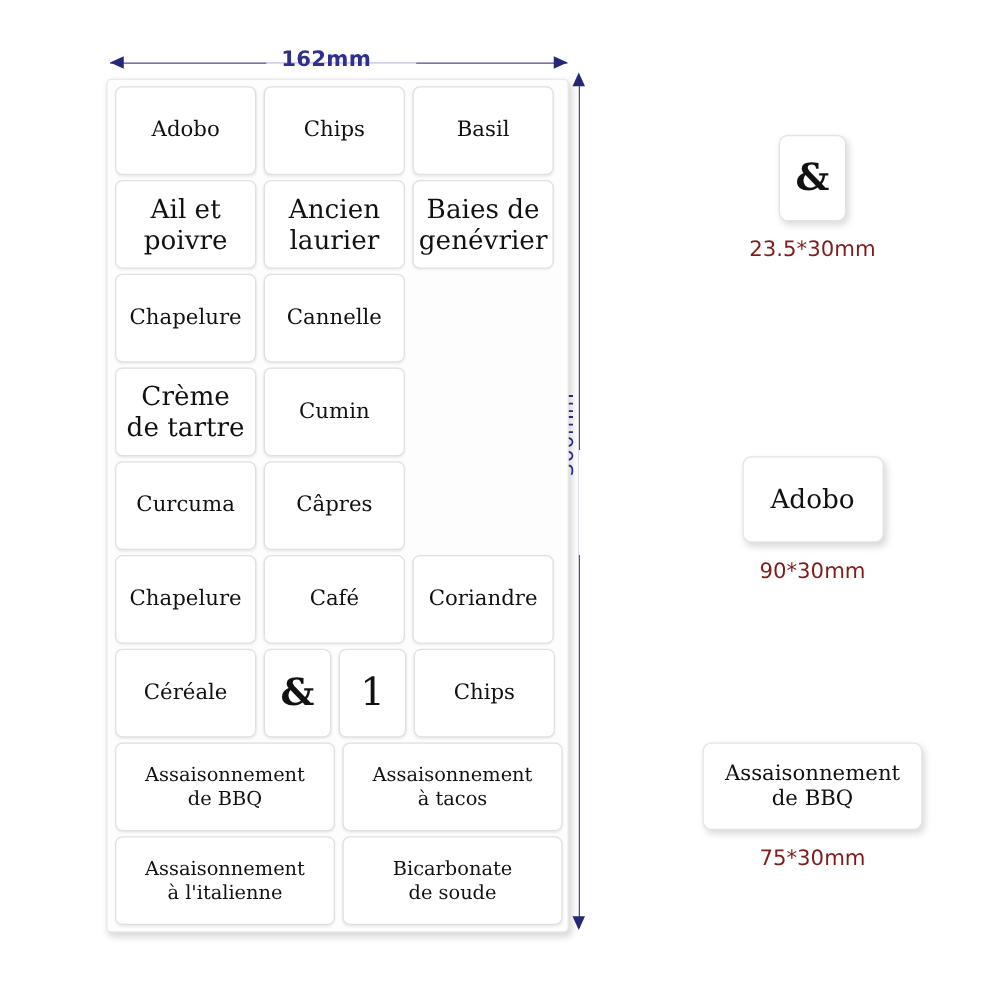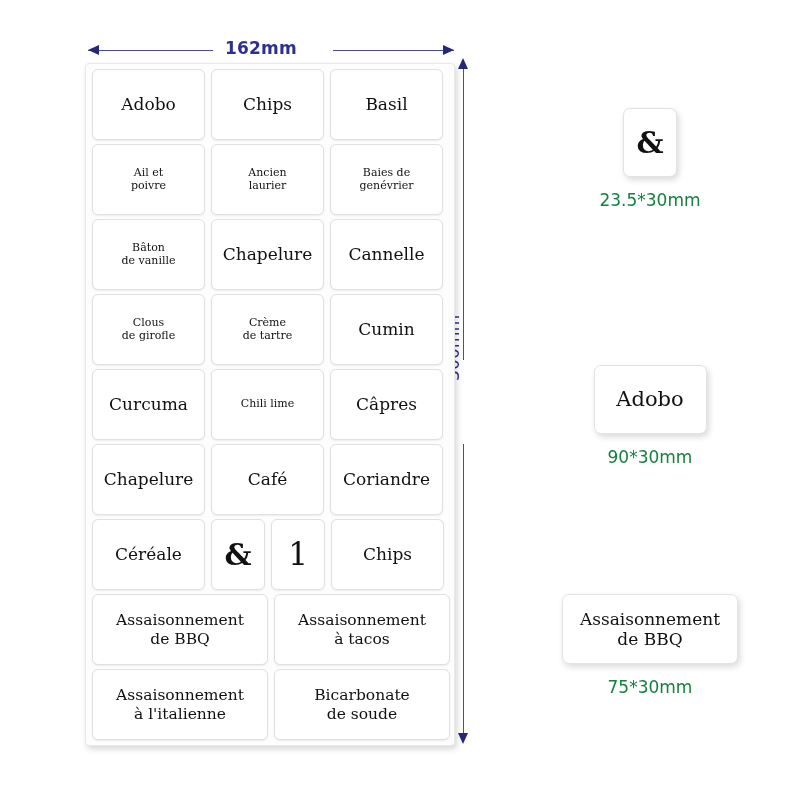--- a/index.html
+++ b/index.html
@@ -144,21 +144,21 @@
   .label-cell.sym {
     font-size: 30px;
     font-family: "DejaVu Serif", "Liberation Serif", serif;
     font-weight: 700;
   }
   .label-cell.num {
     font-size: 31px;
     font-weight: 400;
   }
   .label-cell.small-txt { font-size: 15.5px; }
-  .label-cell.tiny-txt  { font-size: 11px; }
+  .label-cell.tiny-txt  { font-size: 21px; }
 
   
   .sample {
     position: absolute;
     display: flex;
     flex-direction: column;
     align-items: center;
   }
   .sample-label {
     background: #ffffff;
@@ -169,21 +169,21 @@
     align-items: center;
     justify-content: center;
     text-align: center;
     color: #111111;
     font-family: "DejaVu Serif", "Liberation Serif", serif;
     box-sizing: border-box;
     line-height: 1.2;
   }
   .sample-size {
     margin-top: 13px;
-    color: #15803d;
+    color: #7f1d1d;
     font-family: "DejaVu Sans", sans-serif;
     font-size: 17px;
     white-space: nowrap;
   }
 
   #sample-ampersand { left: 585px; top: 108px; width: 130px; }
   #sample-ampersand .sample-label {
     width: 54px; height: 69px; font-size: 30px; font-weight: 700;
   }
 
@@ -219,32 +219,29 @@
       <div class="label-cell w-std">Adobo</div>
       <div class="label-cell w-std">Chips</div>
       <div class="label-cell w-std">Basil</div>
     </div>
     <div class="sheet-row">
       <div class="label-cell w-std tiny-txt">Ail et<br>poivre</div>
       <div class="label-cell w-std tiny-txt">Ancien<br>laurier</div>
       <div class="label-cell w-std tiny-txt">Baies de<br>genévrier</div>
     </div>
     <div class="sheet-row">
-      <div class="label-cell w-std tiny-txt">Bâton<br>de vanille</div>
       <div class="label-cell w-std">Chapelure</div>
       <div class="label-cell w-std">Cannelle</div>
     </div>
     <div class="sheet-row">
-      <div class="label-cell w-std tiny-txt">Clous<br>de girofle</div>
       <div class="label-cell w-std tiny-txt">Crème<br>de tartre</div>
       <div class="label-cell w-std">Cumin</div>
     </div>
     <div class="sheet-row">
       <div class="label-cell w-std">Curcuma</div>
-      <div class="label-cell w-std tiny-txt">Chili lime</div>
       <div class="label-cell w-std">Câpres</div>
     </div>
     <div class="sheet-row">
       <div class="label-cell w-std">Chapelure</div>
       <div class="label-cell w-std">Café</div>
       <div class="label-cell w-std">Coriandre</div>
     </div>
     <div class="sheet-row">
       <div class="label-cell w-std">Céréale</div>
       <div class="label-cell w-narrow sym">&amp;</div>

